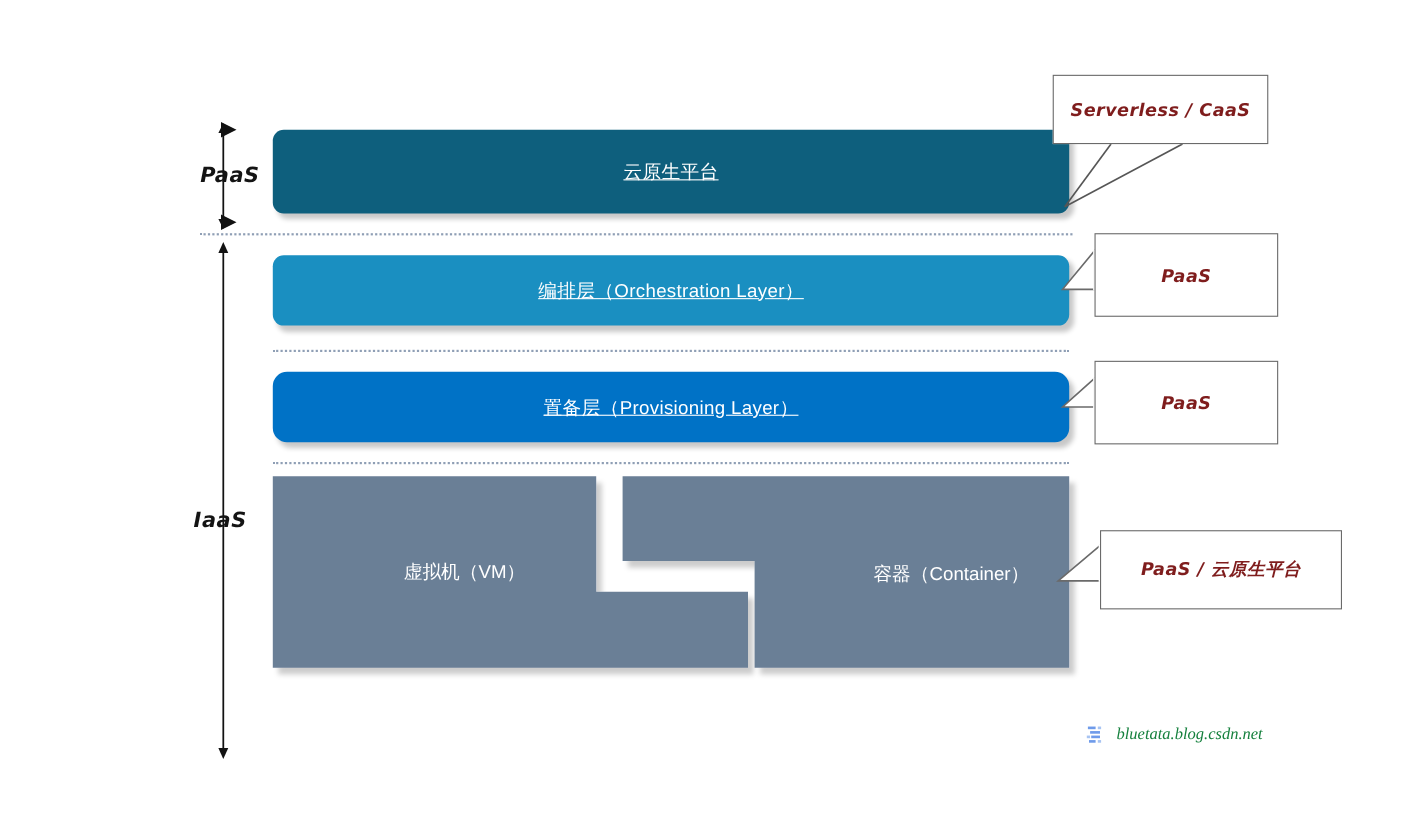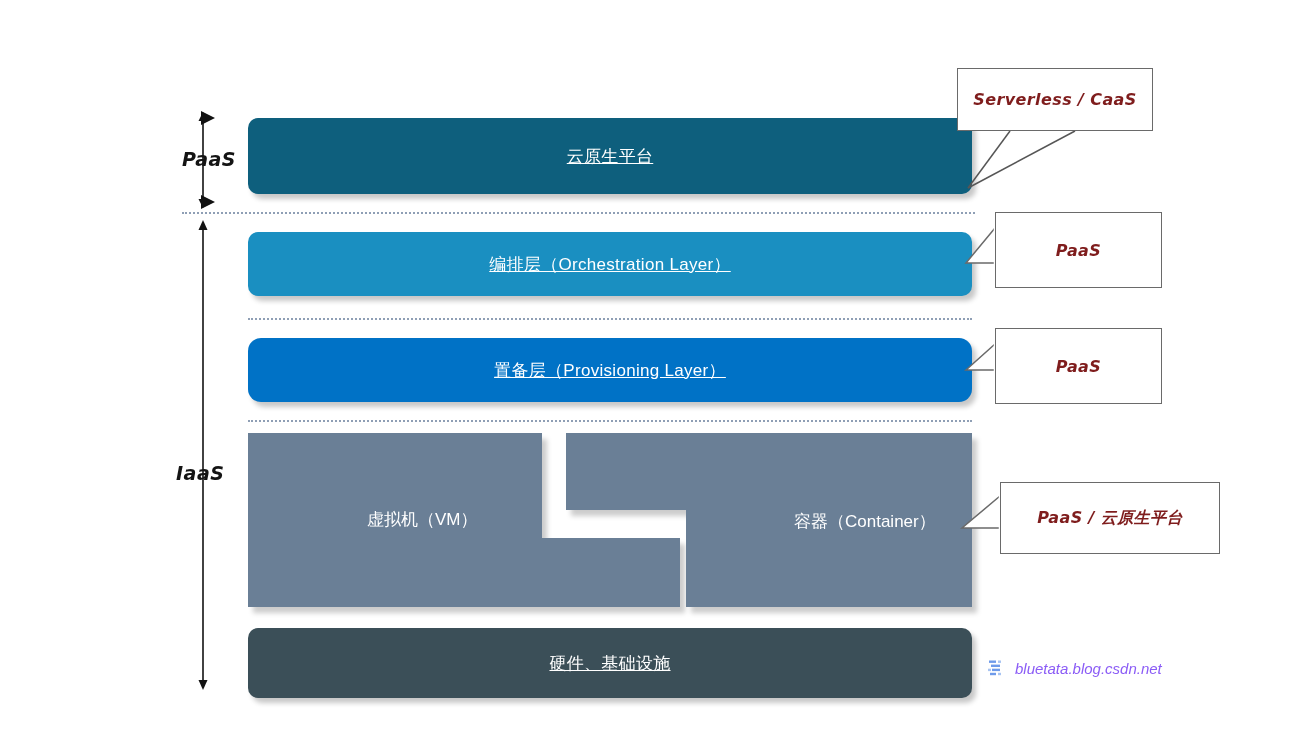--- a/index.html
+++ b/index.html
@@ -127,24 +127,24 @@
   #watermark {
     position: absolute;
     left: 986px;
     top: 658px;
     display: flex;
     align-items: center;
     gap: 9px;
     z-index: 7;
   }
   #watermark .wm-text {
-    font-family: Liberation Sans, sans-serif;
+    font-family: Liberation Serif, serif;
     font-style: italic;
     font-size: 15px;
-    color: #8b5cf6;
+    color: #15803d;
     white-space: nowrap;
   }
   .wm-icon { width: 20px; height: 20px; display:block; }
 </style>
 </head>
 <body>
 
 <div id="canvas">
 
   <div class="dotted" id="dot-1"></div>
@@ -203,23 +203,20 @@
       </g>
 
       <g>
         <path filter="url(#blkShadow)" d="M326,8 L732,8 L732,182 L446,182 L446,85 L326,85 Z" fill="#6b7f96"></path>
       </g>
     </svg>
   </div>
   <div class="puz-text" id="vm-text">虚拟机（VM）</div>
   <div class="puz-text" id="cont-text">容器（Container）</div>
 
-  <div class="bar" id="bar-hardware">
-    <span class="bar-label">硬件、基础设施</span>
-  </div>
 
   <svg id="connectors">
 
     <path d="M1010,131 L968,188" stroke="#565656" stroke-width="1.5" fill="none"></path>
     <path d="M1075,131 L968,188" stroke="#565656" stroke-width="1.5" fill="none"></path>
 
     <polygon points="995,228 966,263 995,263" fill="#ffffff" stroke="#6a6a6a" stroke-width="1.5"></polygon>
     <line x1="995" y1="227" x2="995" y2="264" stroke="#ffffff" stroke-width="2.5"></line>
 
     <polygon points="995,344 966,370 995,370" fill="#ffffff" stroke="#6a6a6a" stroke-width="1.5"></polygon>

